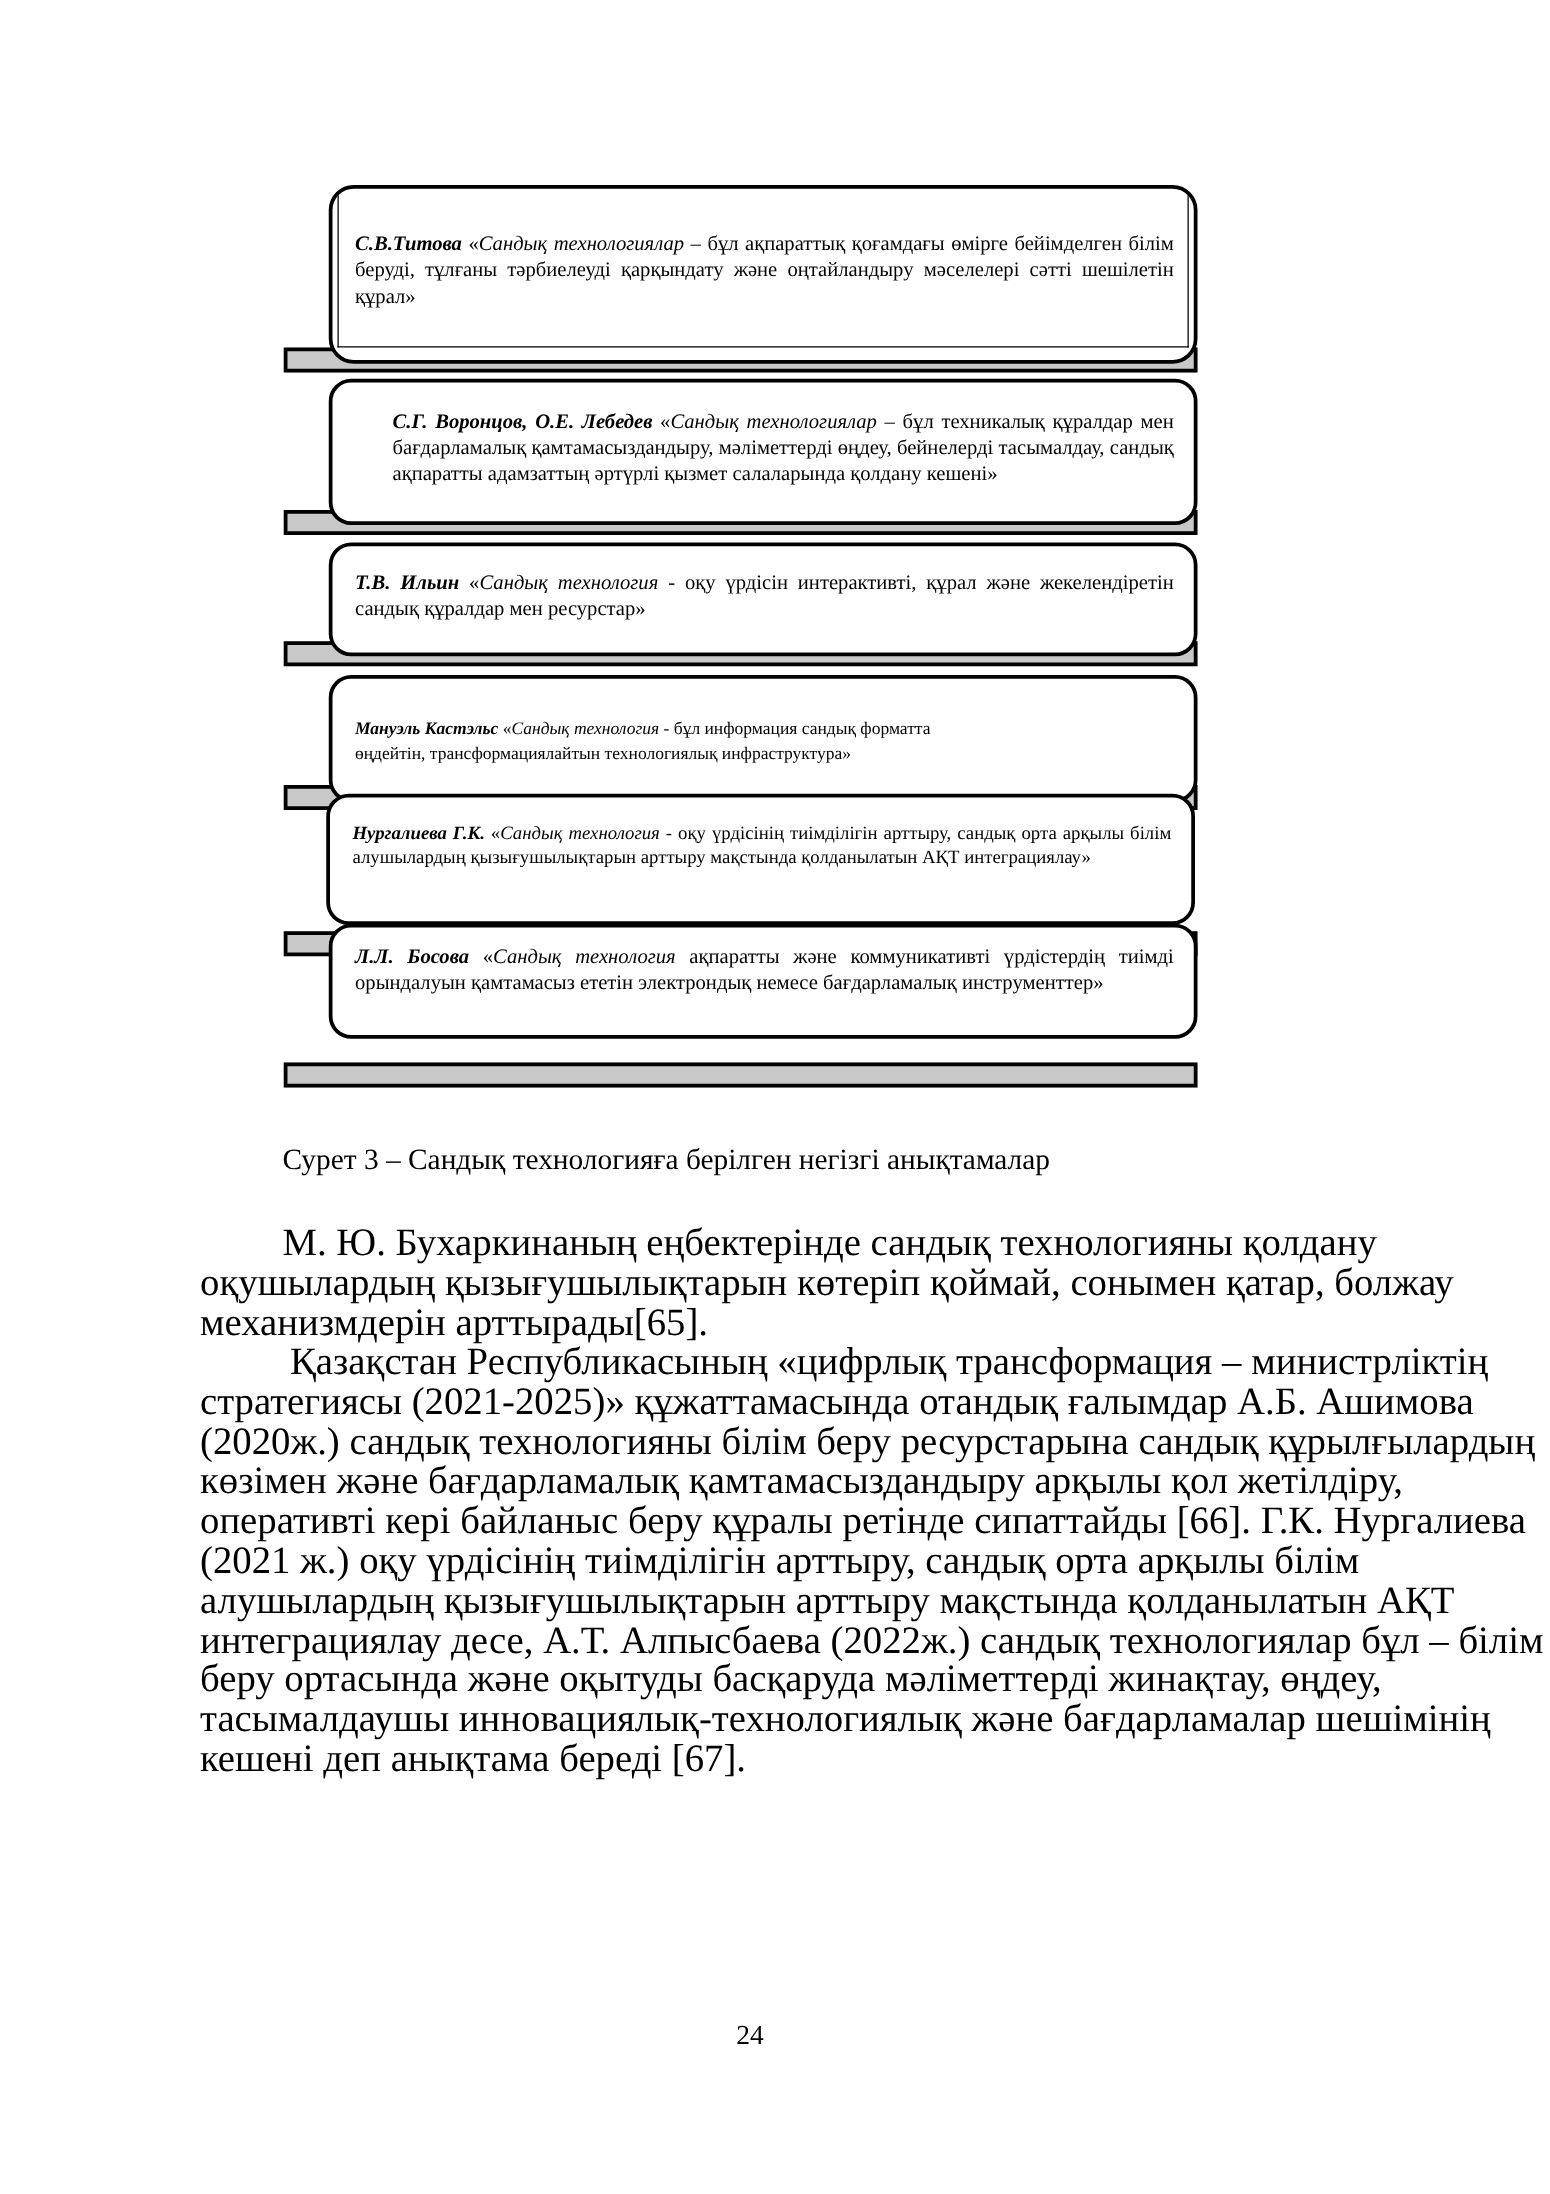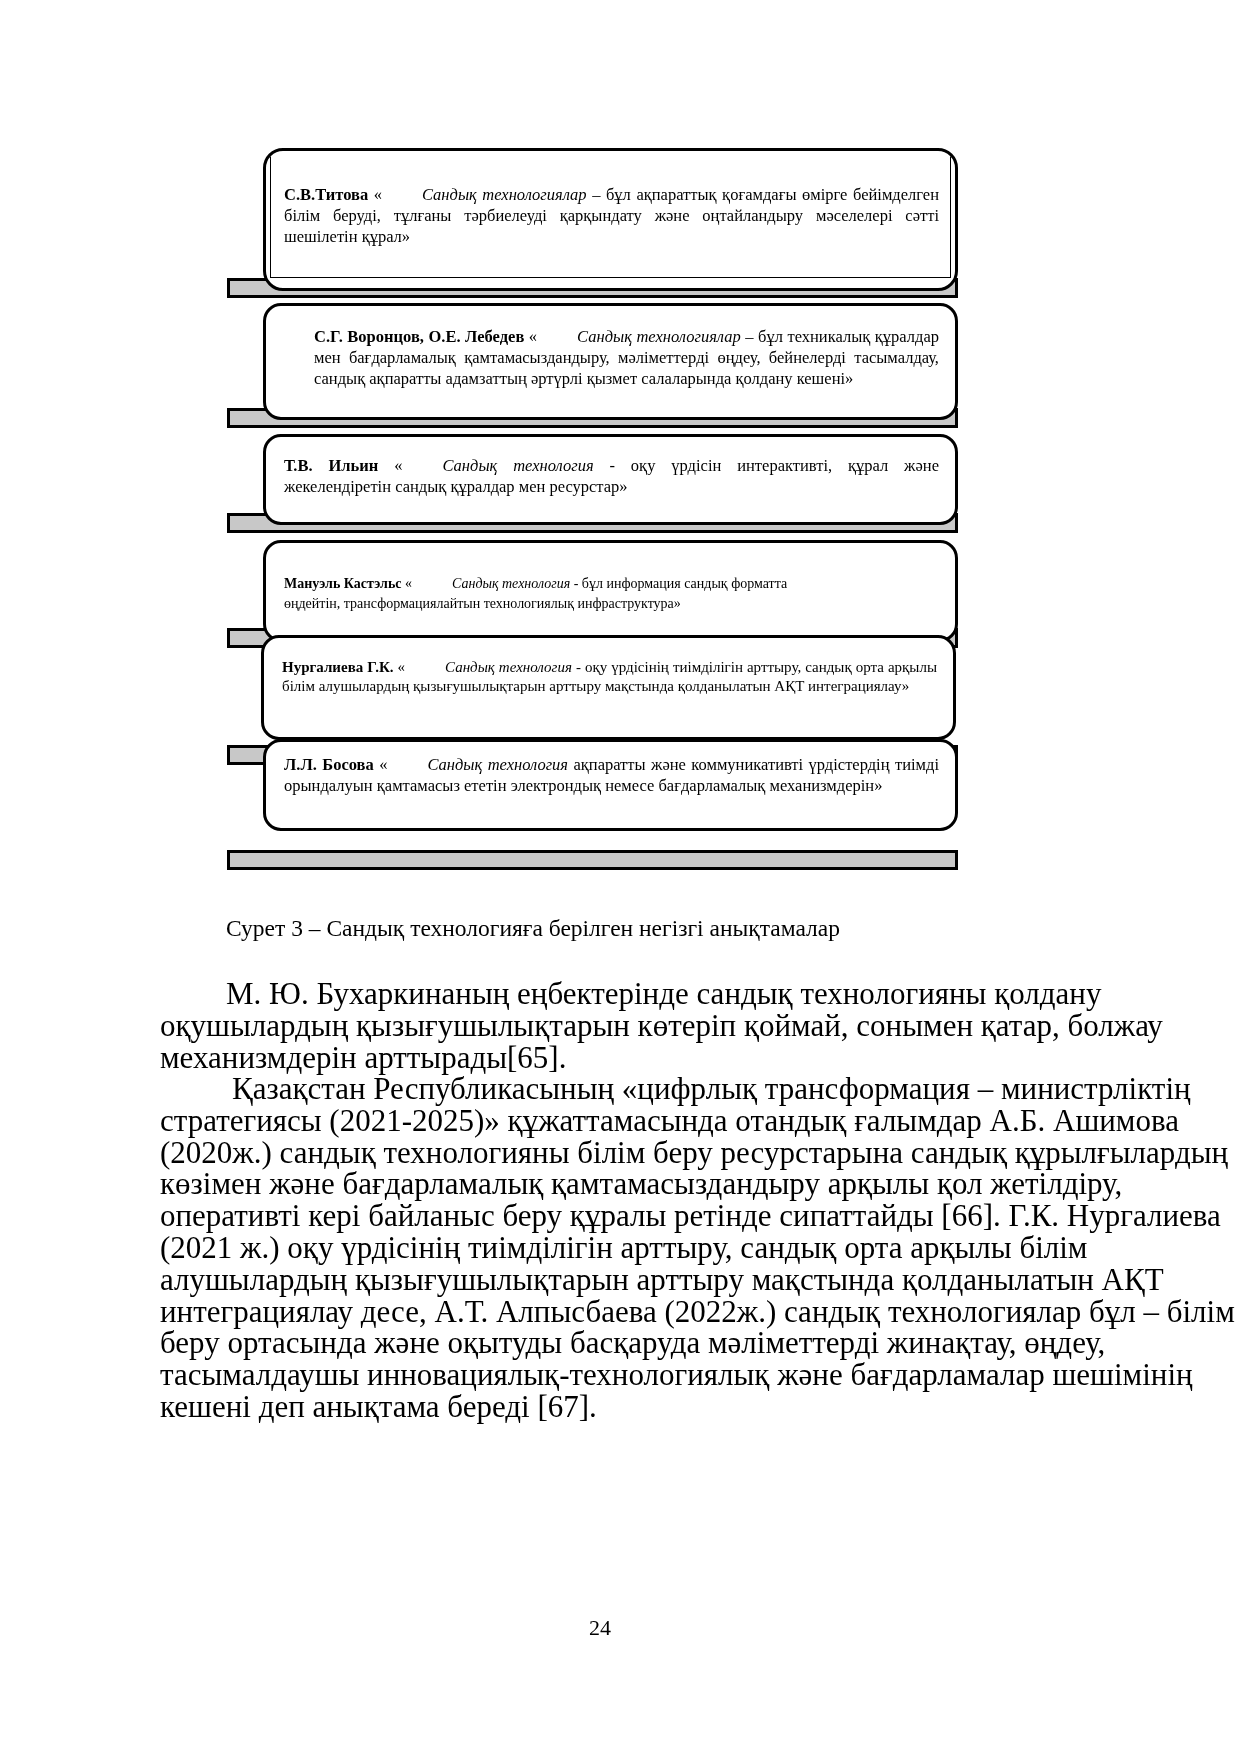--- a/index.html
+++ b/index.html
@@ -7,22 +7,22 @@
            font-family: "Liberation Serif", "DejaVu Serif", serif; color: #000; }
 
     .bar { position: absolute; left: 227px; width: 731px; height: 20px;
            background: #c8c8c8; border: 3px solid #000; box-sizing: border-box; }
     .box { position: absolute; left: 263px; width: 695px; background: #fff;
            border: 3px solid #000; border-radius: 18px; box-sizing: border-box;
            padding: 0 16px 0 18px; overflow: hidden; }
     .box .txt { font-size: 16.5px; line-height: 21px; text-align: justify;
                 font-family: "Liberation Serif", serif; }
     .box .txt.narrow { font-size: 14px; line-height: 20px; }
-    .auth { font-weight: bold; }
-    .term { font-style: italic; margin-left: 40px; }
+    .auth { font-weight: bold; font-style: italic; }
+    .term { font-style: italic; }
 
     
     #b1 { border-radius: 20px; }
     #b1 .inner { position: absolute; left: 4px; top: 0; right: 4px; bottom: 10px;
                  border: 1.5px solid #000; border-top: none; }
 
     .caption { position: absolute; left: 226px; top: 915px; font-size: 23.5px;
                white-space: nowrap; }
     .para { position: absolute; left: 160px; width: 896px; font-size: 31px;
             line-height: 31.8px; text-align: justify; text-align-last: left; }
@@ -83,21 +83,21 @@
     <span>арқылы білім алушылардың  қызығушылықтарын арттыру мақстында қолданылатын АҚТ</span>
     <span>интеграциялау»</span>
   </div>
 </div>
 
 <div class="box" style="top:739px; height:92px;">
   <div class="txt" style="margin-top:12px;">
     <span class="auth">Л.Л. Босова</span>
     <span>«</span><span class="term">Сандық технология</span><span> ақпаратты және коммуникативті үрдістердің</span>
     <span>тиімді орындалуын қамтамасыз ететін электрондық немесе бағдарламалық</span>
-    <span>механизмдерін»</span>
+    <span>инструменттер»</span>
   </div>
 </div>
 
 <div class="caption">Сурет 3 – Сандық технологияға берілген негізгі анықтамалар</div>
 
 <div class="para" style="top:978px;">
   <span class="l" style="padding-left:66px;">М. Ю. Бухаркинаның  еңбектерінде сандық технологияны қолдану</span>
   <span class="l">оқушылардың қызығушылықтарын көтеріп қоймай, сонымен қатар, болжау</span>
   <span class="l last">механизмдерін арттырады[65].</span>
 </div>

